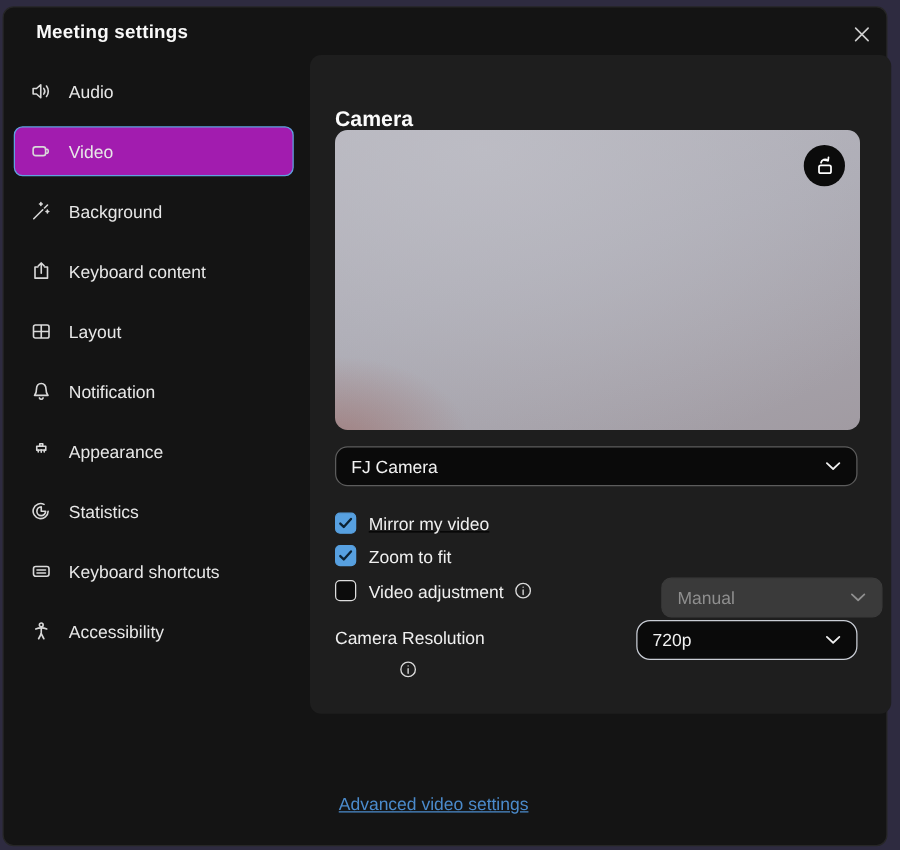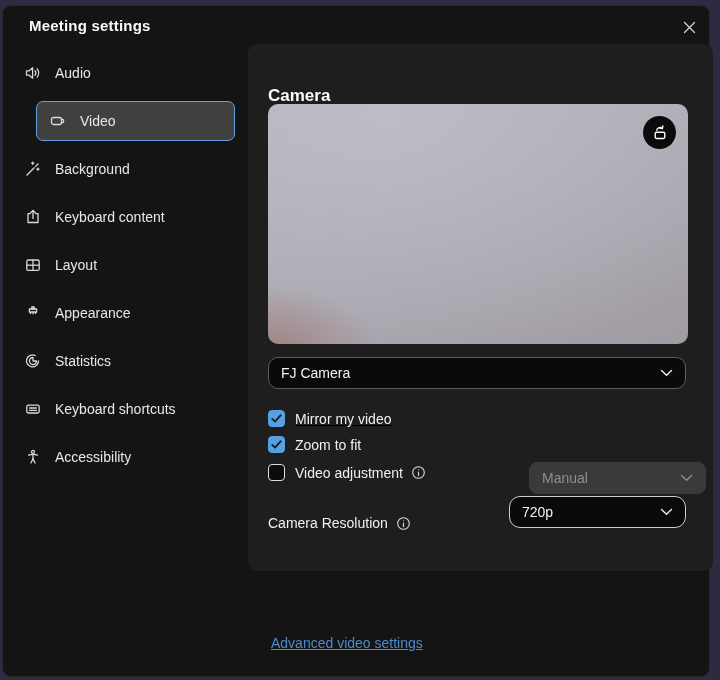--- a/index.html
+++ b/index.html
@@ -24,21 +24,21 @@
     display:flex;align-items:center;justify-content:center;cursor:pointer;
   }
   
   .nav{position:absolute;left:8px;top:47px;width:224px;}
   .nav-item{
     display:flex;align-items:center;gap:13px;
     height:40px;margin-bottom:8px;padding:0 12px;
     border:1px solid transparent;border-radius:7px;
     box-sizing:border-box;cursor:pointer;
   }
-  .nav-item.selected{background:#404040;border-color:#5fa3e0;margin-left:25px;}
+  .nav-item.selected{background:#a21caf;border-color:#5fa3e0;}
   .nav-item .icon{width:18px;height:18px;flex:0 0 18px;display:flex;}
   .nav-item .lbl{font-size:14px;color:#e8e8e8;}
   
   .panel{
     position:absolute;left:245px;top:38px;width:465px;height:527px;
     background:#1e1e1e;border-radius:9px;
   }
   .panel-heading{
     position:absolute;left:20px;top:26px;
     font-size:17px;font-weight:700;color:#fbfbfb;margin-top:16px;
@@ -65,21 +65,21 @@
   .dd-manual{left:261px;top:418px;width:177px;height:26px;background:#3a3a3a;
     border:1px solid #3a3a3a;border-radius:8px;color:#8f8f8f;cursor:default;margin-left:20px;}
   .dd-resolution{left:261px;top:452px;width:177px;height:26px;background:#0a0a0a;
     border:1px solid #c9cdd5;border-radius:11px;}
   .check-row{
     position:absolute;left:20px;display:flex;align-items:center;gap:10px;
   }
   .row-mirror{top:366px;text-decoration:underline;}
   .row-zoomfit{top:392px;}
   .row-adjust{top:420px;}
-  .row-resolution{top:471px;}
+  .row-resolution{top:458px;flex-direction:column;}
   .checkbox{
     width:17px;height:17px;border-radius:4px;box-sizing:border-box;
     background:#0c0c0c;border:1.5px solid #dedede;cursor:pointer;
     display:flex;align-items:center;justify-content:center;
   }
   .checkbox svg{display:none;}
   .checkbox.checked{background:#57a0e0;border-color:#57a0e0;}
   .checkbox.checked svg{display:block;}
   .check-lbl{font-size:14px;color:#f0f0f0;}
   .info-icon{display:flex;margin-left:-2px;cursor:pointer;}
@@ -154,20 +154,29 @@
       <span class="icon">
         <svg width="18" height="18" viewBox="0 0 18 18" fill="none" stroke="#d9d9d9" stroke-width="1.3" stroke-linejoin="round">
             <rect x="2.8" y="4" width="12.4" height="10.4" rx="1.5"></rect>
             <path d="M2.8 9.2 H15.2"></path>
             <path d="M9 4 V14.4"></path>
           </svg>
       </span>
       <span class="lbl">Layout</span>
     </div>
 
+    <div class="nav-item">
+      <span class="icon">
+        <svg width="18" height="18" viewBox="0 0 18 18" fill="none" stroke="#d9d9d9" stroke-width="1.3" stroke-linecap="round" stroke-linejoin="round">
+            <path d="M9 2.8 C6.5 2.8 5.2 4.8 5.2 7.2 C5.2 10.4 4.3 11.3 3.6 12.3 H14.4 C13.7 11.3 12.8 10.4 12.8 7.2 C12.8 4.8 11.5 2.8 9 2.8 Z"></path>
+            <path d="M7.5 14.3 C7.8 15 8.3 15.4 9 15.4 C9.7 15.4 10.2 15 10.5 14.3"></path>
+          </svg>
+      </span>
+      <span class="lbl">Notification</span>
+    </div>
 
     <div class="nav-item">
       <span class="icon">
         <svg width="18" height="18" viewBox="0 0 18 18" fill="none" stroke="#d9d9d9" stroke-width="1.3" stroke-linecap="round" stroke-linejoin="round">
             <path d="M7.8 3 H10.2 V5 H7.8 Z"></path>
             <path d="M5.4 5 H12.6 V8.2 C12.6 8.2 11 8 9 8 C7 8 5.4 8.2 5.4 8.2 Z"></path>
             <path d="M6.6 8.1 V9.6 M9 8 V9.8 M11.4 8.1 V9.6"></path>
           </svg>
       </span>
       <span class="lbl">Appearance</span>

